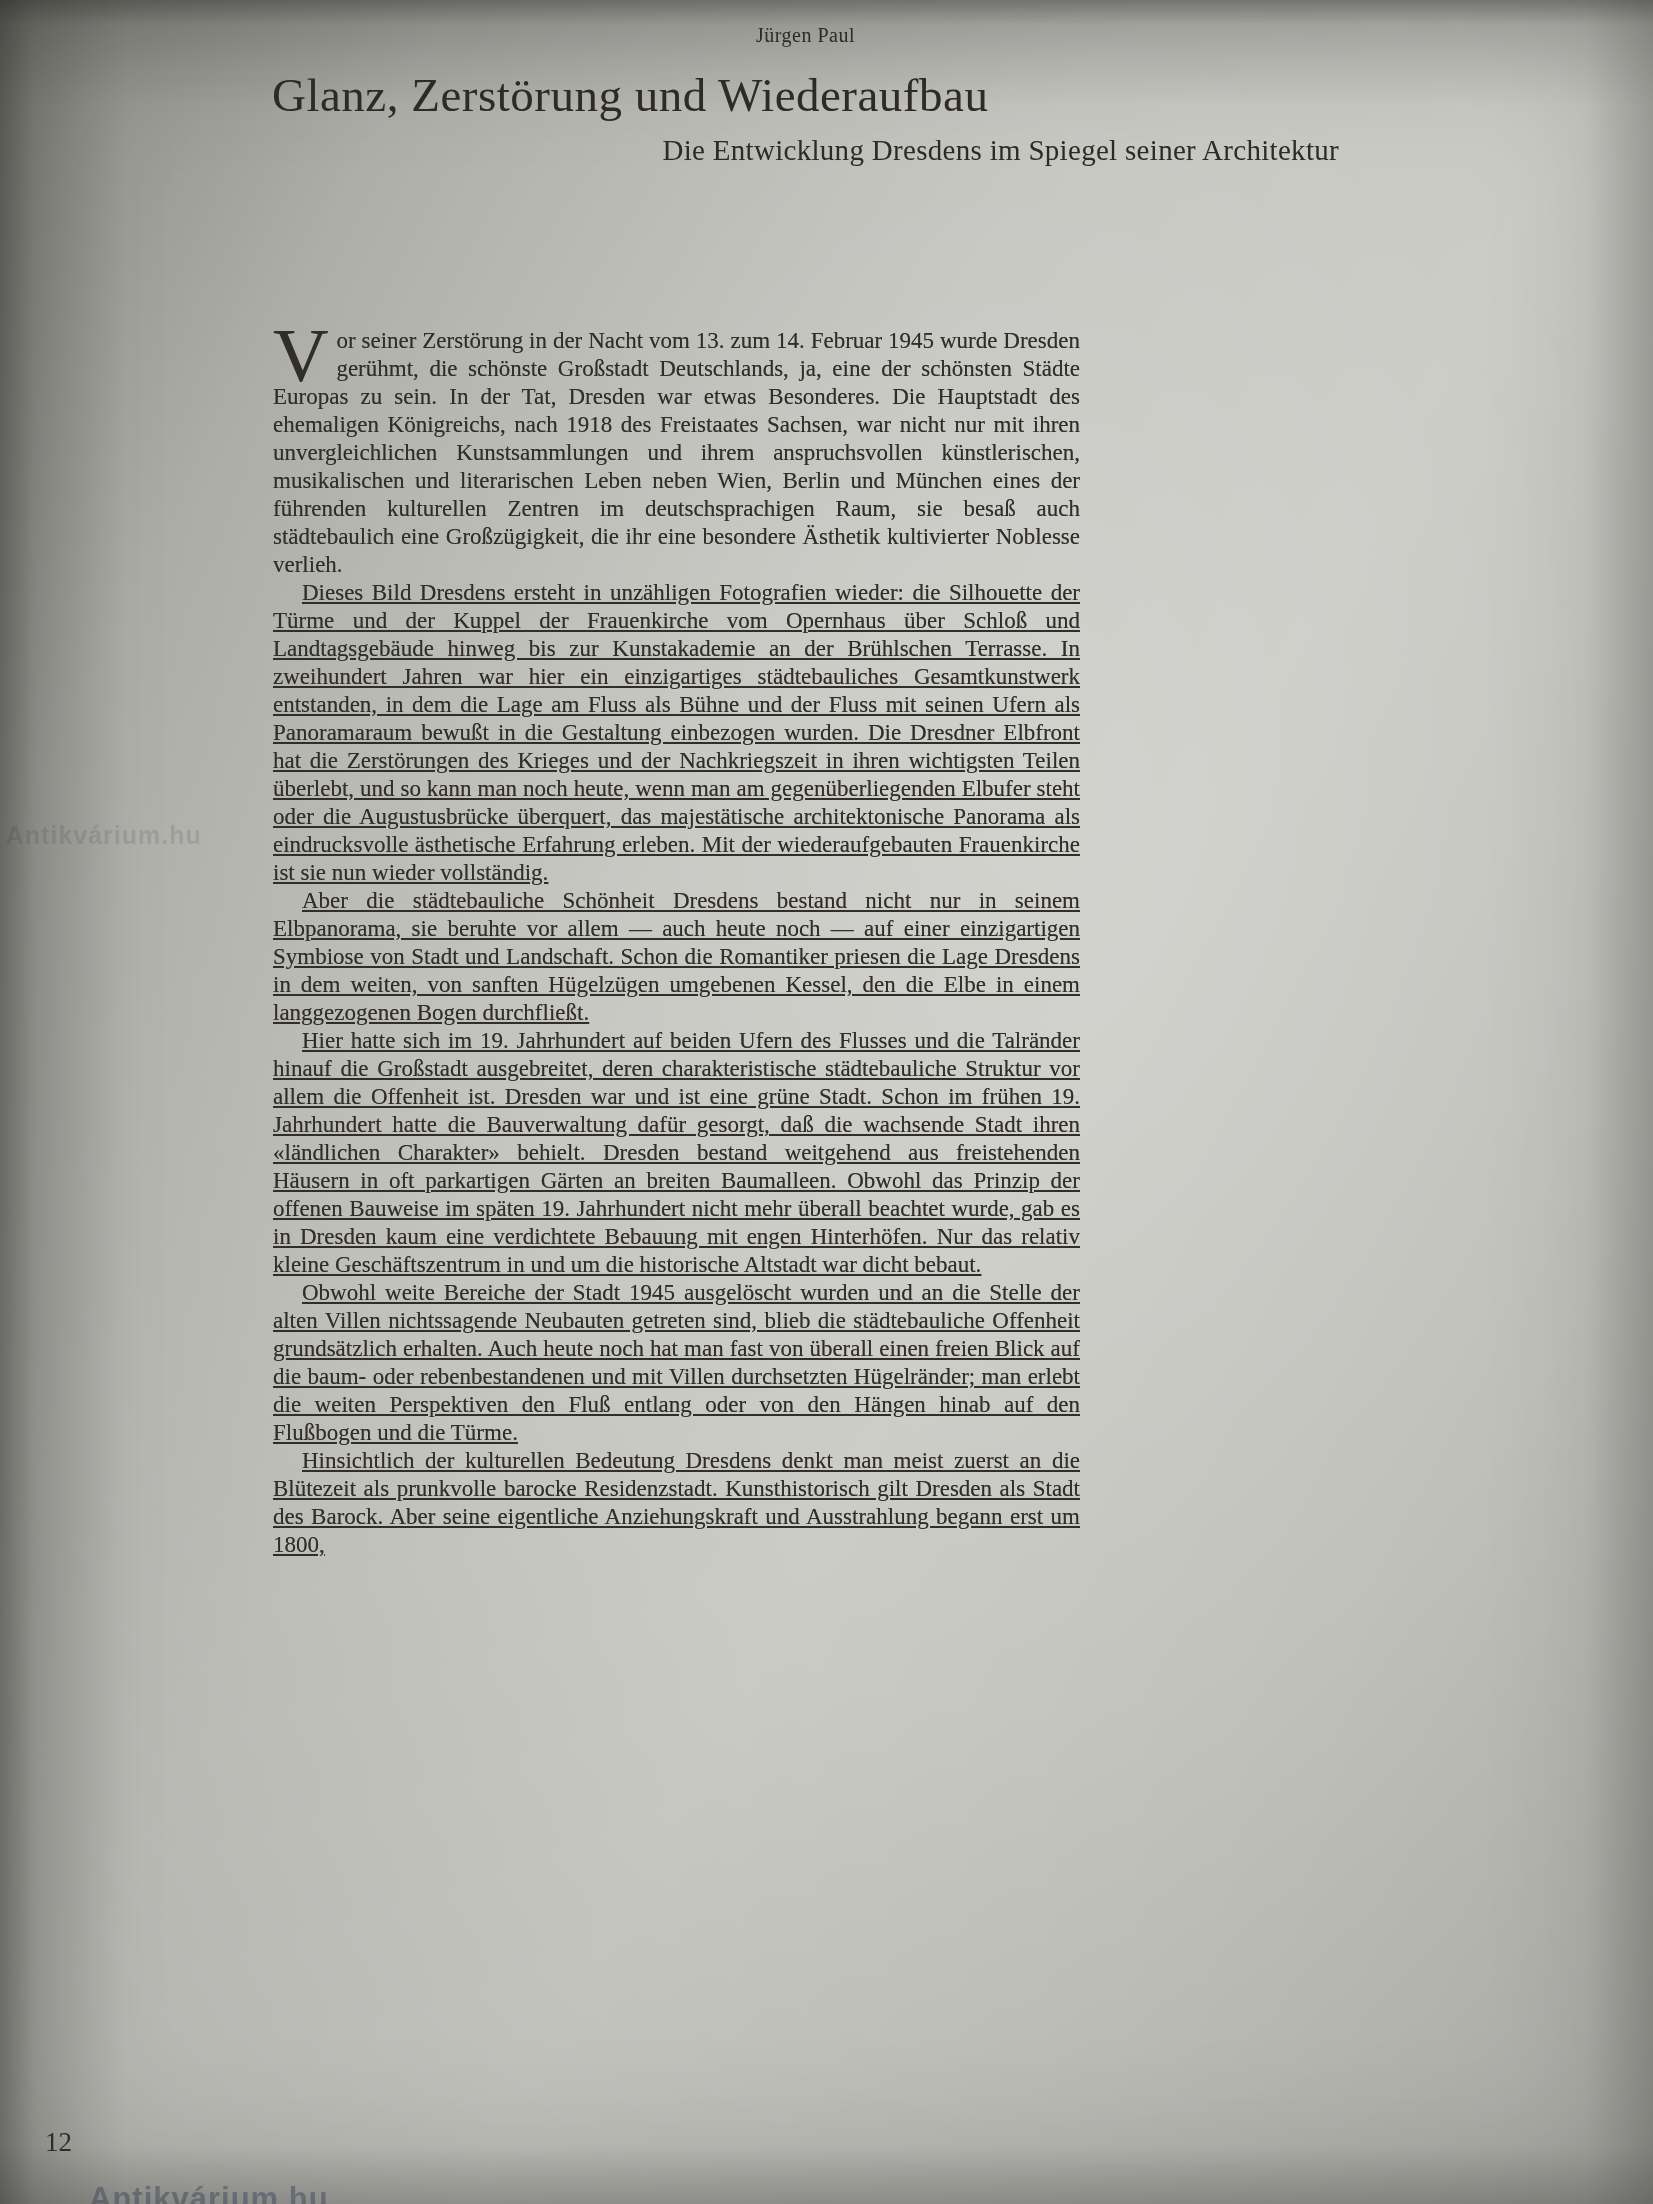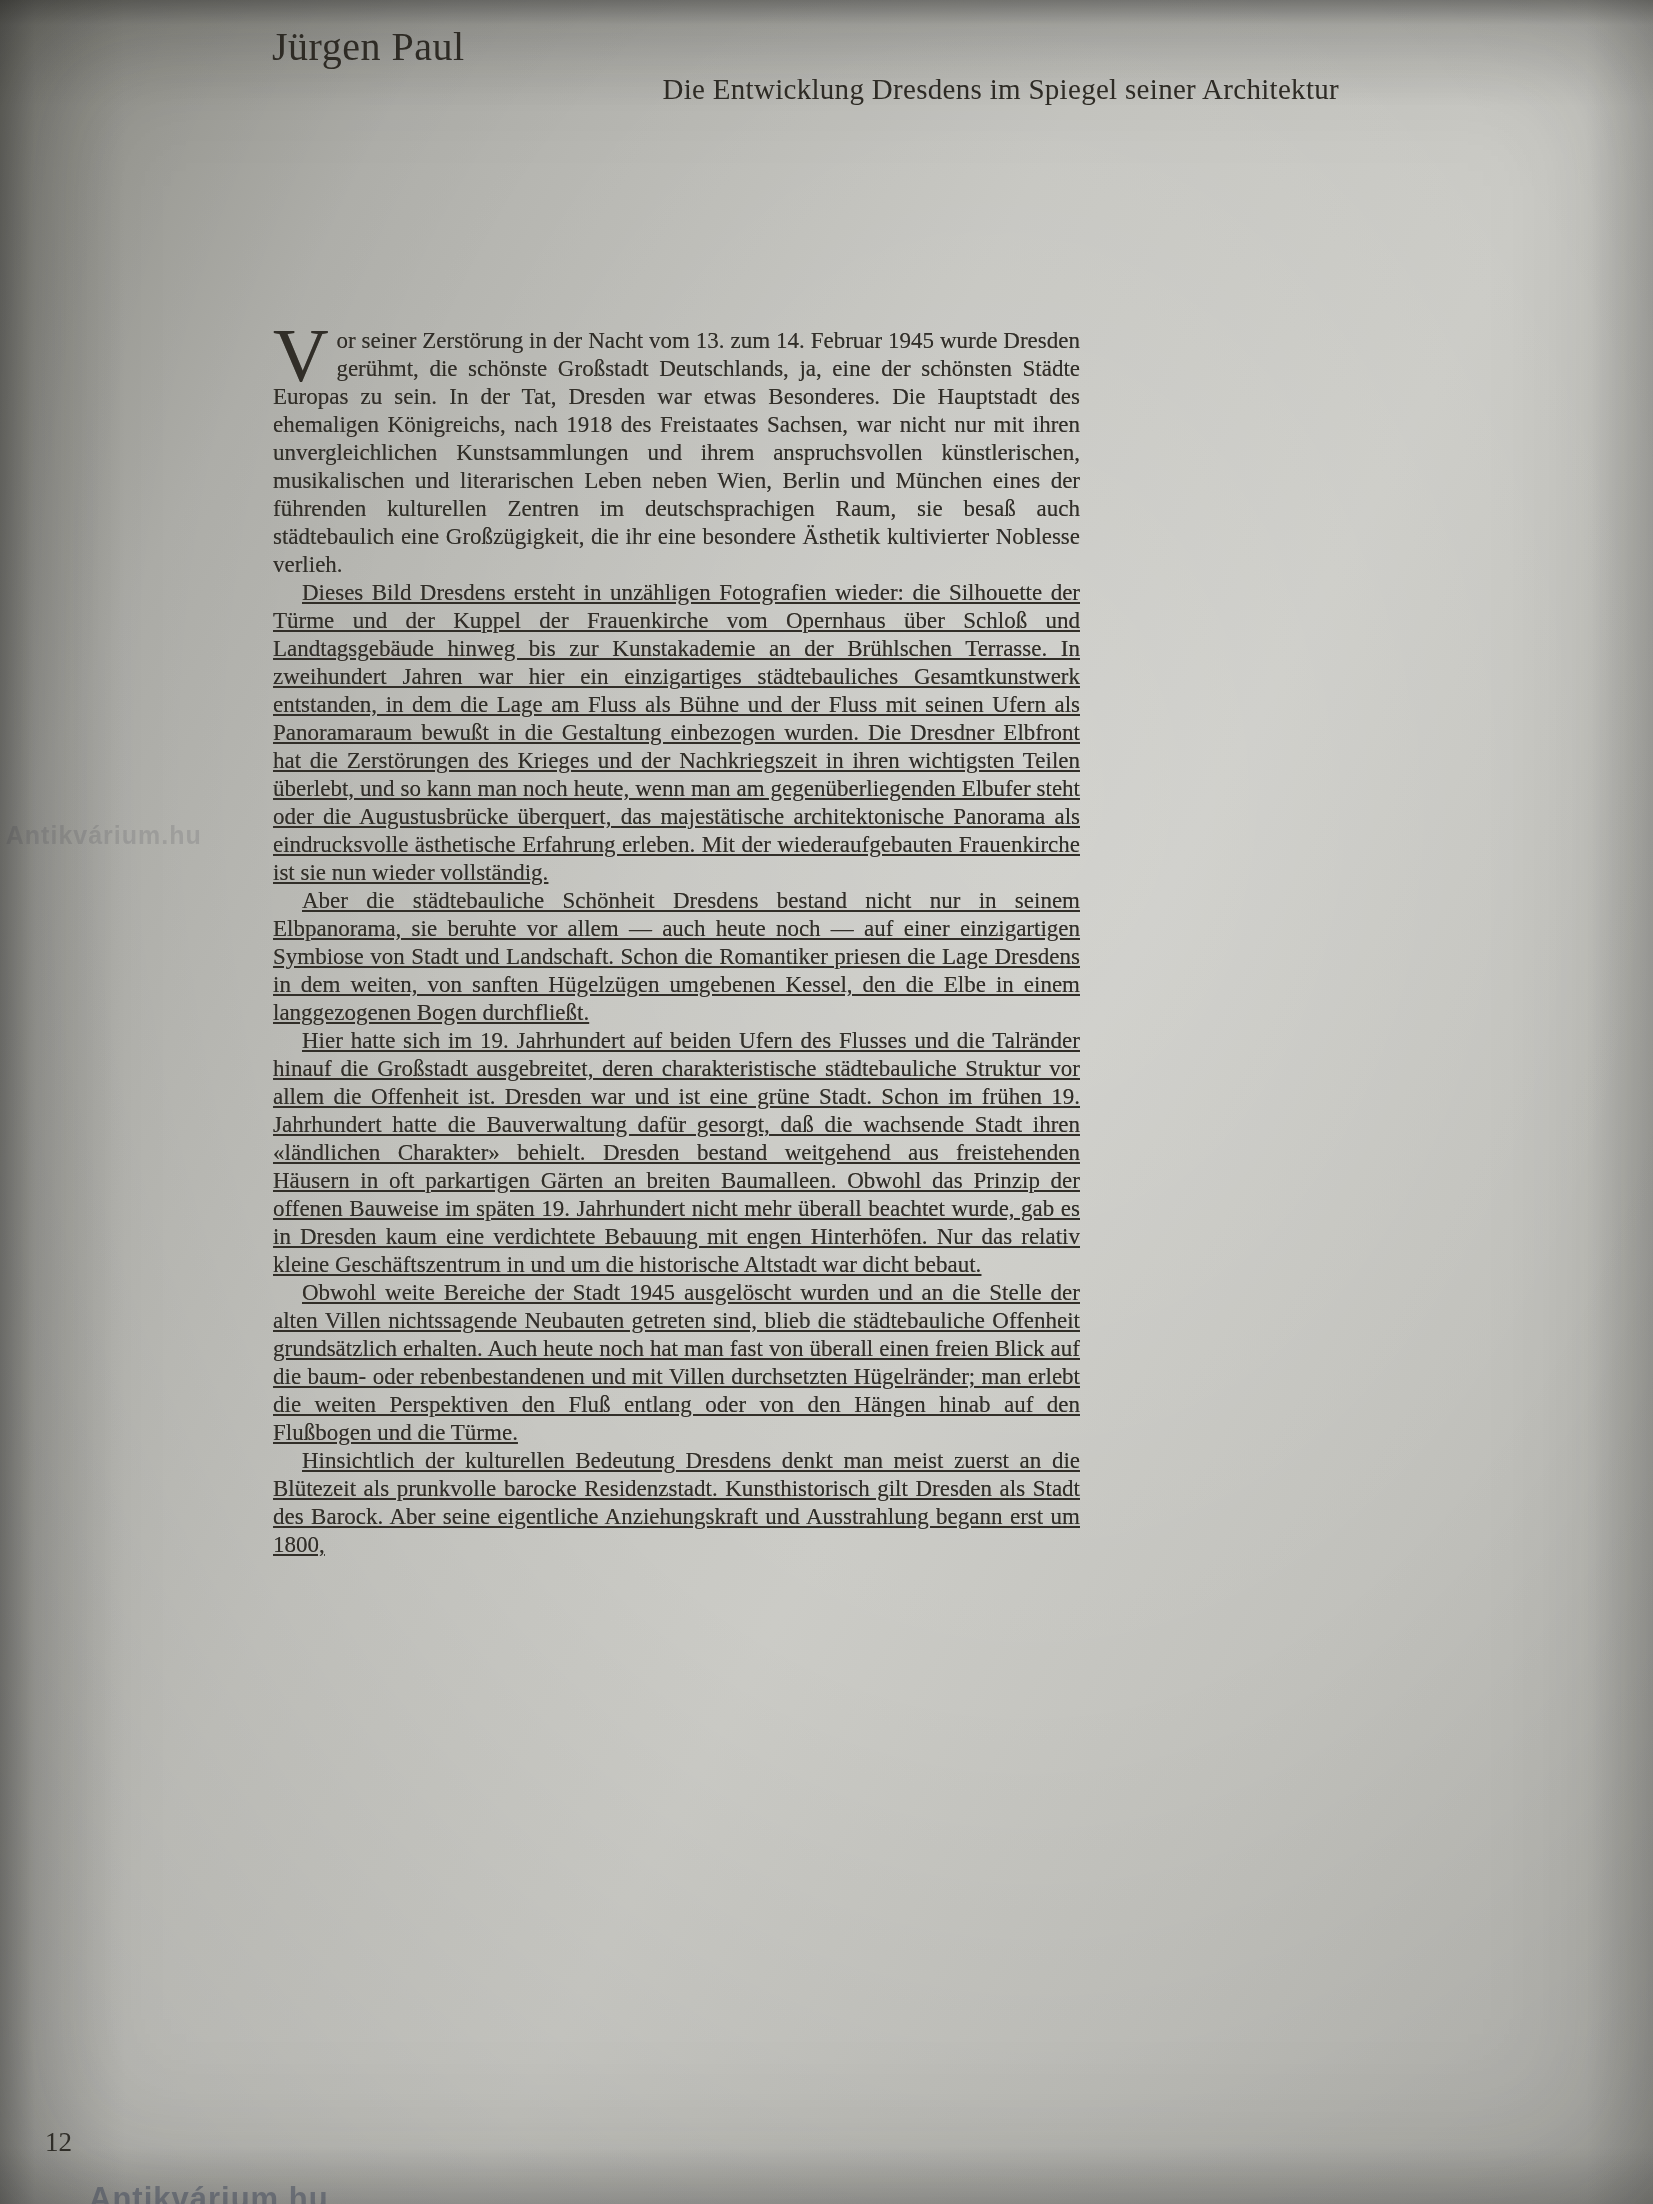--- a/index.html
+++ b/index.html
@@ -32,24 +32,25 @@
       linear-gradient(to left, rgba(30,30,28,0.14) 0px, rgba(30,30,28,0.0) 68px);
   }
   .header {
     position: absolute;
     left: 272px;
     top: 23px;
     width: 1067px;
     color: #2e2b25;
   }
   .author {
-    font-size: 40px;
+    font-size: 20px;
     line-height: 1.2;
-    margin: 0 0 1px 0;
+    margin: 0 0 23px 0;
     letter-spacing: 0.5px;
+    text-align: center;
   }
   .title {
     font-size: 47px;
     line-height: 1.1;
     margin: 0 0 11.6px 0;
     font-weight: normal;
     letter-spacing: 0.5px;
   }
   .subtitle {
     font-size: 29px;
@@ -107,20 +108,21 @@
 </style>
 </head>
 <body>
 
 <div class="photo">
 
   <div class="watermark-side">Antikvárium.hu</div>
 
   <div class="header">
     <p class="author">Jürgen Paul</p>
+    <h1 class="title">Glanz, Zerstörung und Wiederaufbau</h1>
     <p class="subtitle">Die Entwicklung Dresdens im Spiegel seiner Architektur</p>
   </div>
 
   <div class="body-text">
       <p><span class="dropcap">V</span>or seiner Zerstörung in der Nacht vom 13. zum 14. Februar 1945 wurde Dresden gerühmt, die schönste Großstadt Deutschlands, ja, eine der schönsten Städte Europas zu sein. In der Tat, Dresden war etwas Besonderes. Die Hauptstadt des ehemaligen Königreichs, nach 1918 des Freistaates Sachsen, war nicht nur mit ihren unvergleichlichen Kunstsammlungen und ihrem anspruchsvollen künstlerischen, musikalischen und literarischen Leben neben Wien, Berlin und München eines der führenden kulturellen Zentren im deutschsprachigen Raum, sie besaß auch städtebaulich eine Großzügigkeit, die ihr eine besondere Ästhetik kultivierter Noblesse verlieh.</p>
       <p class="indent">Dieses Bild Dresdens ersteht in unzähligen Fotografien wieder: die Silhouette der Türme und der Kuppel der Frauenkirche vom Opernhaus über Schloß und Landtagsgebäude hinweg bis zur Kunstakademie an der Brühlschen Terrasse. In zweihundert Jahren war hier ein einzigartiges städtebauliches Gesamtkunstwerk entstanden, in dem die Lage am Fluss als Bühne und der Fluss mit seinen Ufern als Panoramaraum bewußt in die Gestaltung einbezogen wurden. Die Dresdner Elbfront hat die Zerstörungen des Krieges und der Nachkriegszeit in ihren wichtigsten Teilen überlebt, und so kann man noch heute, wenn man am gegenüberliegenden Elbufer steht oder die Augustusbrücke überquert, das majestätische architektonische Panorama als eindrucksvolle ästhetische Erfahrung erleben. Mit der wiederaufgebauten Frauenkirche ist sie nun wieder vollständig.</p>
       <p class="indent">Aber die städtebauliche Schönheit Dresdens bestand nicht nur in seinem Elbpanorama, sie beruhte vor allem — auch heute noch — auf einer einzigartigen Symbiose von Stadt und Landschaft. Schon die Romantiker priesen die Lage Dresdens in dem weiten, von sanften Hügelzügen umgebenen Kessel, den die Elbe in einem langgezogenen Bogen durchfließt.</p>
       <p class="indent">Hier hatte sich im 19. Jahrhundert auf beiden Ufern des Flusses und die Talränder hinauf die Großstadt ausgebreitet, deren charakteristische städtebauliche Struktur vor allem die Offenheit ist. Dresden war und ist eine grüne Stadt. Schon im frühen 19. Jahrhundert hatte die Bauverwaltung dafür gesorgt, daß die wachsende Stadt ihren «ländlichen Charakter» behielt. Dresden bestand weitgehend aus freistehenden Häusern in oft parkartigen Gärten an breiten Baumalleen. Obwohl das Prinzip der offenen Bauweise im späten 19. Jahrhundert nicht mehr überall beachtet wurde, gab es in Dresden kaum eine verdichtete Bebauung mit engen Hinterhöfen. Nur das relativ kleine Geschäftszentrum in und um die historische Altstadt war dicht bebaut.</p>
       <p class="indent">Obwohl weite Bereiche der Stadt 1945 ausgelöscht wurden und an die Stelle der alten Villen nichtssagende Neubauten getreten sind, blieb die städtebauliche Offenheit grundsätzlich erhalten. Auch heute noch hat man fast von überall einen freien Blick auf die baum- oder rebenbestandenen und mit Villen durchsetzten Hügelränder; man erlebt die weiten Perspektiven den Fluß entlang oder von den Hängen hinab auf den Flußbogen und die Türme.</p>
       <p class="indent">Hinsichtlich der kulturellen Bedeutung Dresdens denkt man meist zuerst an die Blütezeit als prunkvolle barocke Residenzstadt. Kunsthistorisch gilt Dresden als Stadt des Barock. Aber seine eigentliche Anziehungskraft und Ausstrahlung begann erst um 1800,</p>

